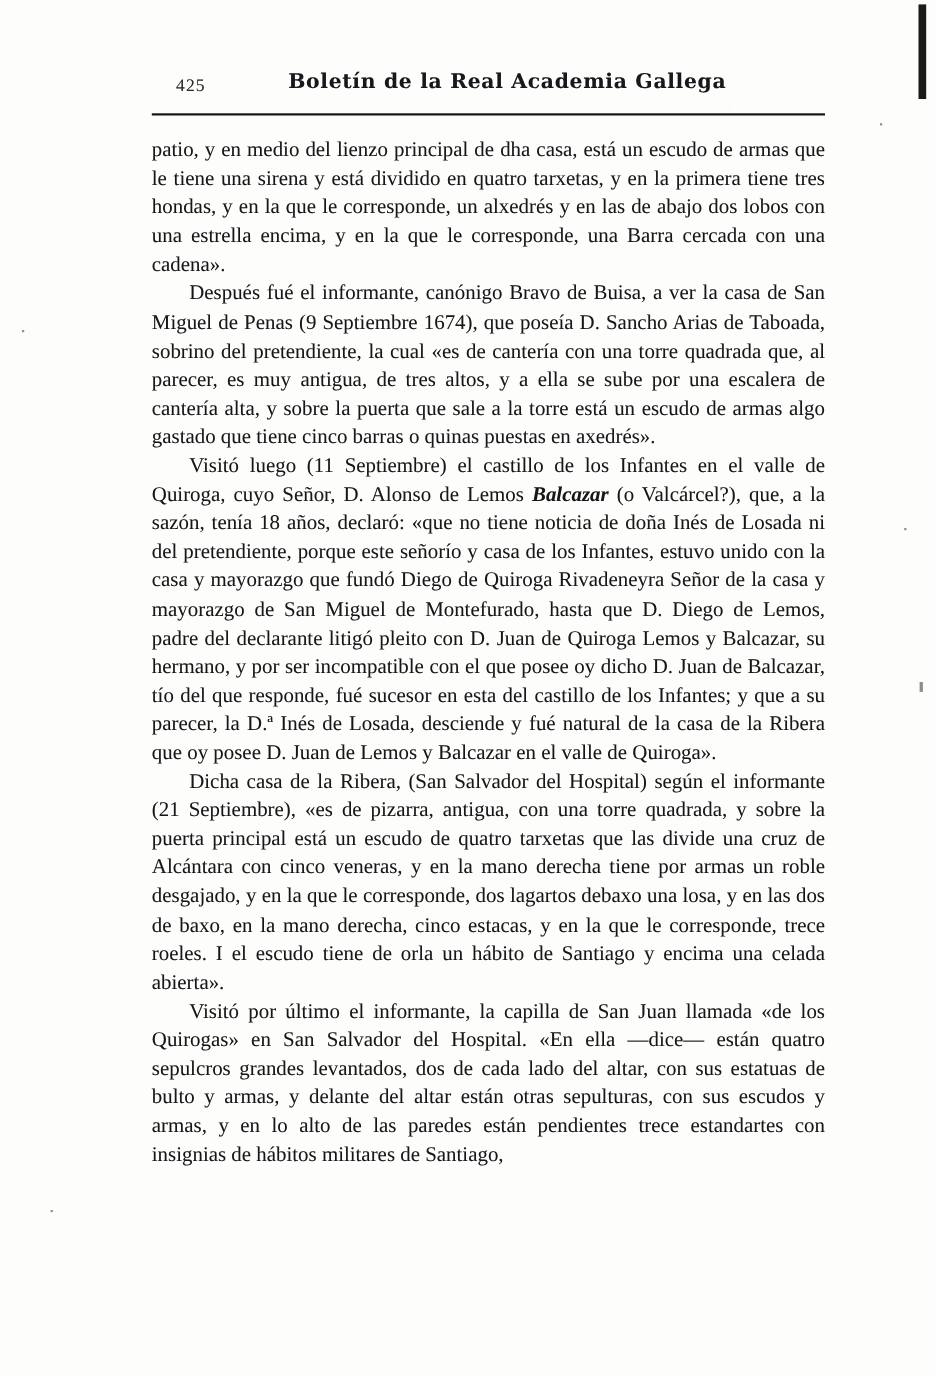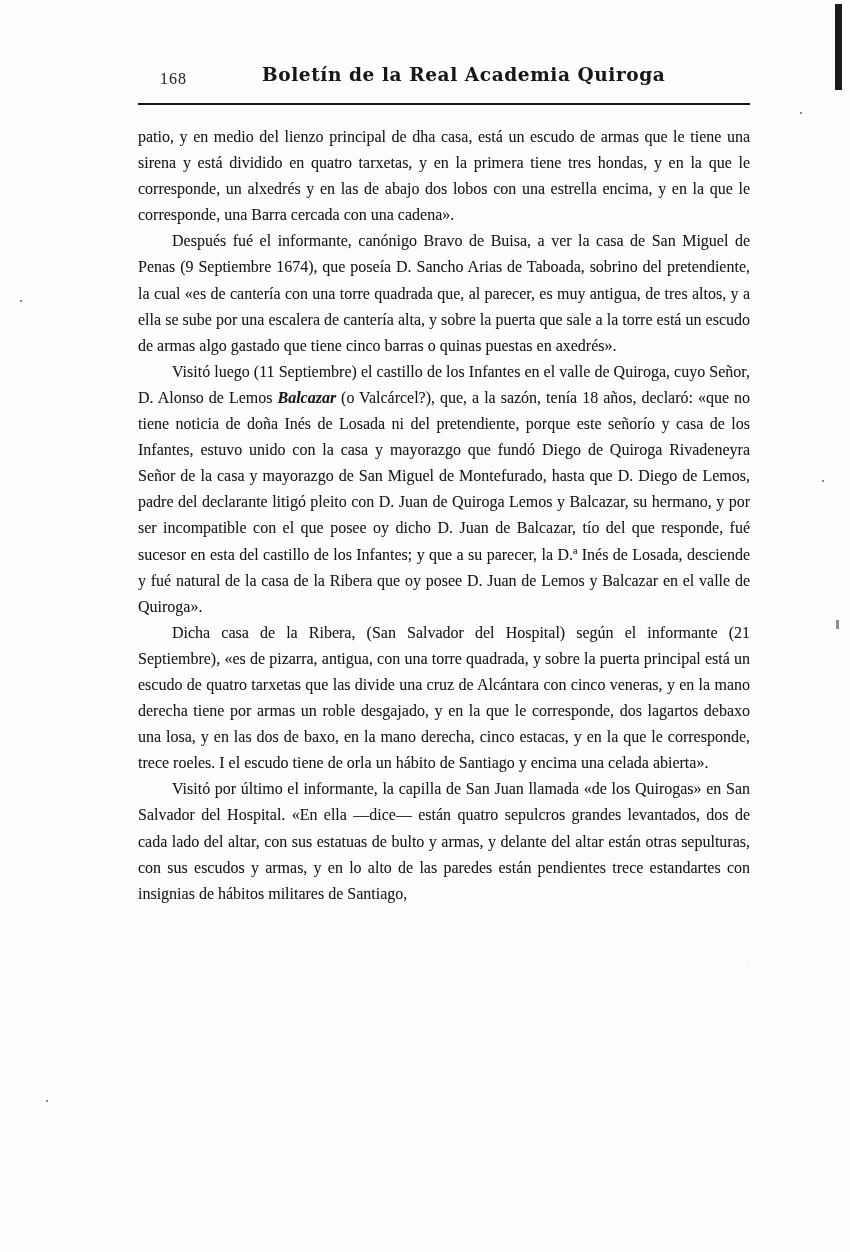--- a/index.html
+++ b/index.html
@@ -78,21 +78,21 @@
     color: #17171c;
     white-space: nowrap;
   }
   .rule {
     margin-top: 9px;
     border-top: 2.2px solid #15151a;
     width: 612px;
   }
   .body-text {
     margin-top: 19px;
-    font-size: 16px;
+    font-size: 19px;
     line-height: 26.1px;
     text-align: justify;
     text-justify: inter-word;
     color: #17171a;
     font-family: "Liberation Serif", serif;
   }
   .body-text p {
     margin: 0;
     text-indent: 34px;
   }
@@ -116,22 +116,22 @@
   <div class="binding-mark"></div>
   <div class="edge-fleck" style="left:20px;top:300px;width:2px;height:2px;"></div>
   <div class="edge-fleck" style="left:822px;top:480px;width:2px;height:2px;"></div>
   <div class="edge-fleck" style="left:836px;top:620px;width:3px;height:9px;"></div>
   <div class="edge-fleck" style="left:46px;top:1100px;width:2px;height:2px;"></div>
   <div class="edge-fleck" style="left:800px;top:112px;width:2px;height:2px;"></div>
 
   <div class="content">
 
     <div class="running-head">
-      <div class="folio">168</div>
-      <div class="head-title">Boletín de la Real Academia Quiroga</div>
+      <div class="folio">425</div>
+      <div class="head-title">Boletín de la Real Academia Gallega</div>
     </div>
     <div class="rule"></div>
 
     <div class="body-text">
       <p class="noindent">patio, y en medio del lienzo principal de dha casa, está un escudo de armas que le tiene una sirena y está dividido en quatro tarxetas, y en la primera tiene tres hondas, y en la que le corresponde, un alxedrés y en las de abajo dos lobos con una estrella encima, y en la que le corresponde, una Barra cercada con una cadena».</p>
       <p>Después fué el informante, canónigo Bravo de Buisa, a ver la casa de San Miguel de Penas (9 Septiembre 1674), que poseía D. Sancho Arias de Taboada, sobrino del pretendiente, la cual «es de cantería con una torre quadrada que, al parecer, es muy antigua, de tres altos, y a ella se sube por una escalera de cantería alta, y sobre la puerta que sale a la torre está un escudo de armas algo gastado que tiene cinco barras o quinas puestas en axedrés».</p>
       <p>Visitó luego (11 Septiembre) el castillo de los Infantes en el valle de Quiroga, cuyo Señor, D. Alonso de Lemos <i>Balcazar</i> (o Valcárcel?), que, a la sazón, tenía 18 años, declaró: «que no tiene noticia de doña Inés de Losada ni del pretendiente, porque este señorío y casa de los Infantes, estuvo unido con la casa y mayorazgo que fundó Diego de Quiroga Rivadeneyra Señor de la casa y mayorazgo de San Miguel de Montefurado, hasta que D. Diego de Lemos, padre del declarante litigó pleito con D. Juan de Quiroga Lemos y Balcazar, su hermano, y por ser incompatible con el que posee oy dicho D. Juan de Balcazar, tío del que responde, fué sucesor en esta del castillo de los Infantes; y que a su parecer, la D.ª Inés de Losada, desciende y fué natural de la casa de la Ribera que oy posee D. Juan de Lemos y Balcazar en el valle de Quiroga».</p>
       <p>Dicha casa de la Ribera, (San Salvador del Hospital) según el informante (21 Septiembre), «es de pizarra, antigua, con una torre quadrada, y sobre la puerta principal está un escudo de quatro tarxetas que las divide una cruz de Alcántara con cinco veneras, y en la mano derecha tiene por armas un roble desgajado, y en la que le corresponde, dos lagartos debaxo una losa, y en las dos de baxo, en la mano derecha, cinco estacas, y en la que le corresponde, trece roeles. I el escudo tiene de orla un hábito de Santiago y encima una celada abierta».</p>
       <p>Visitó por último el informante, la capilla de San Juan llamada «de los Quirogas» en San Salvador del Hospital. «En ella —dice— están quatro sepulcros grandes levantados, dos de cada lado del altar, con sus estatuas de bulto y armas, y delante del altar están otras sepulturas, con sus escudos y armas, y en lo alto de las paredes están pendientes trece estandartes con insignias de hábitos militares de Santiago,</p>
     </div>

